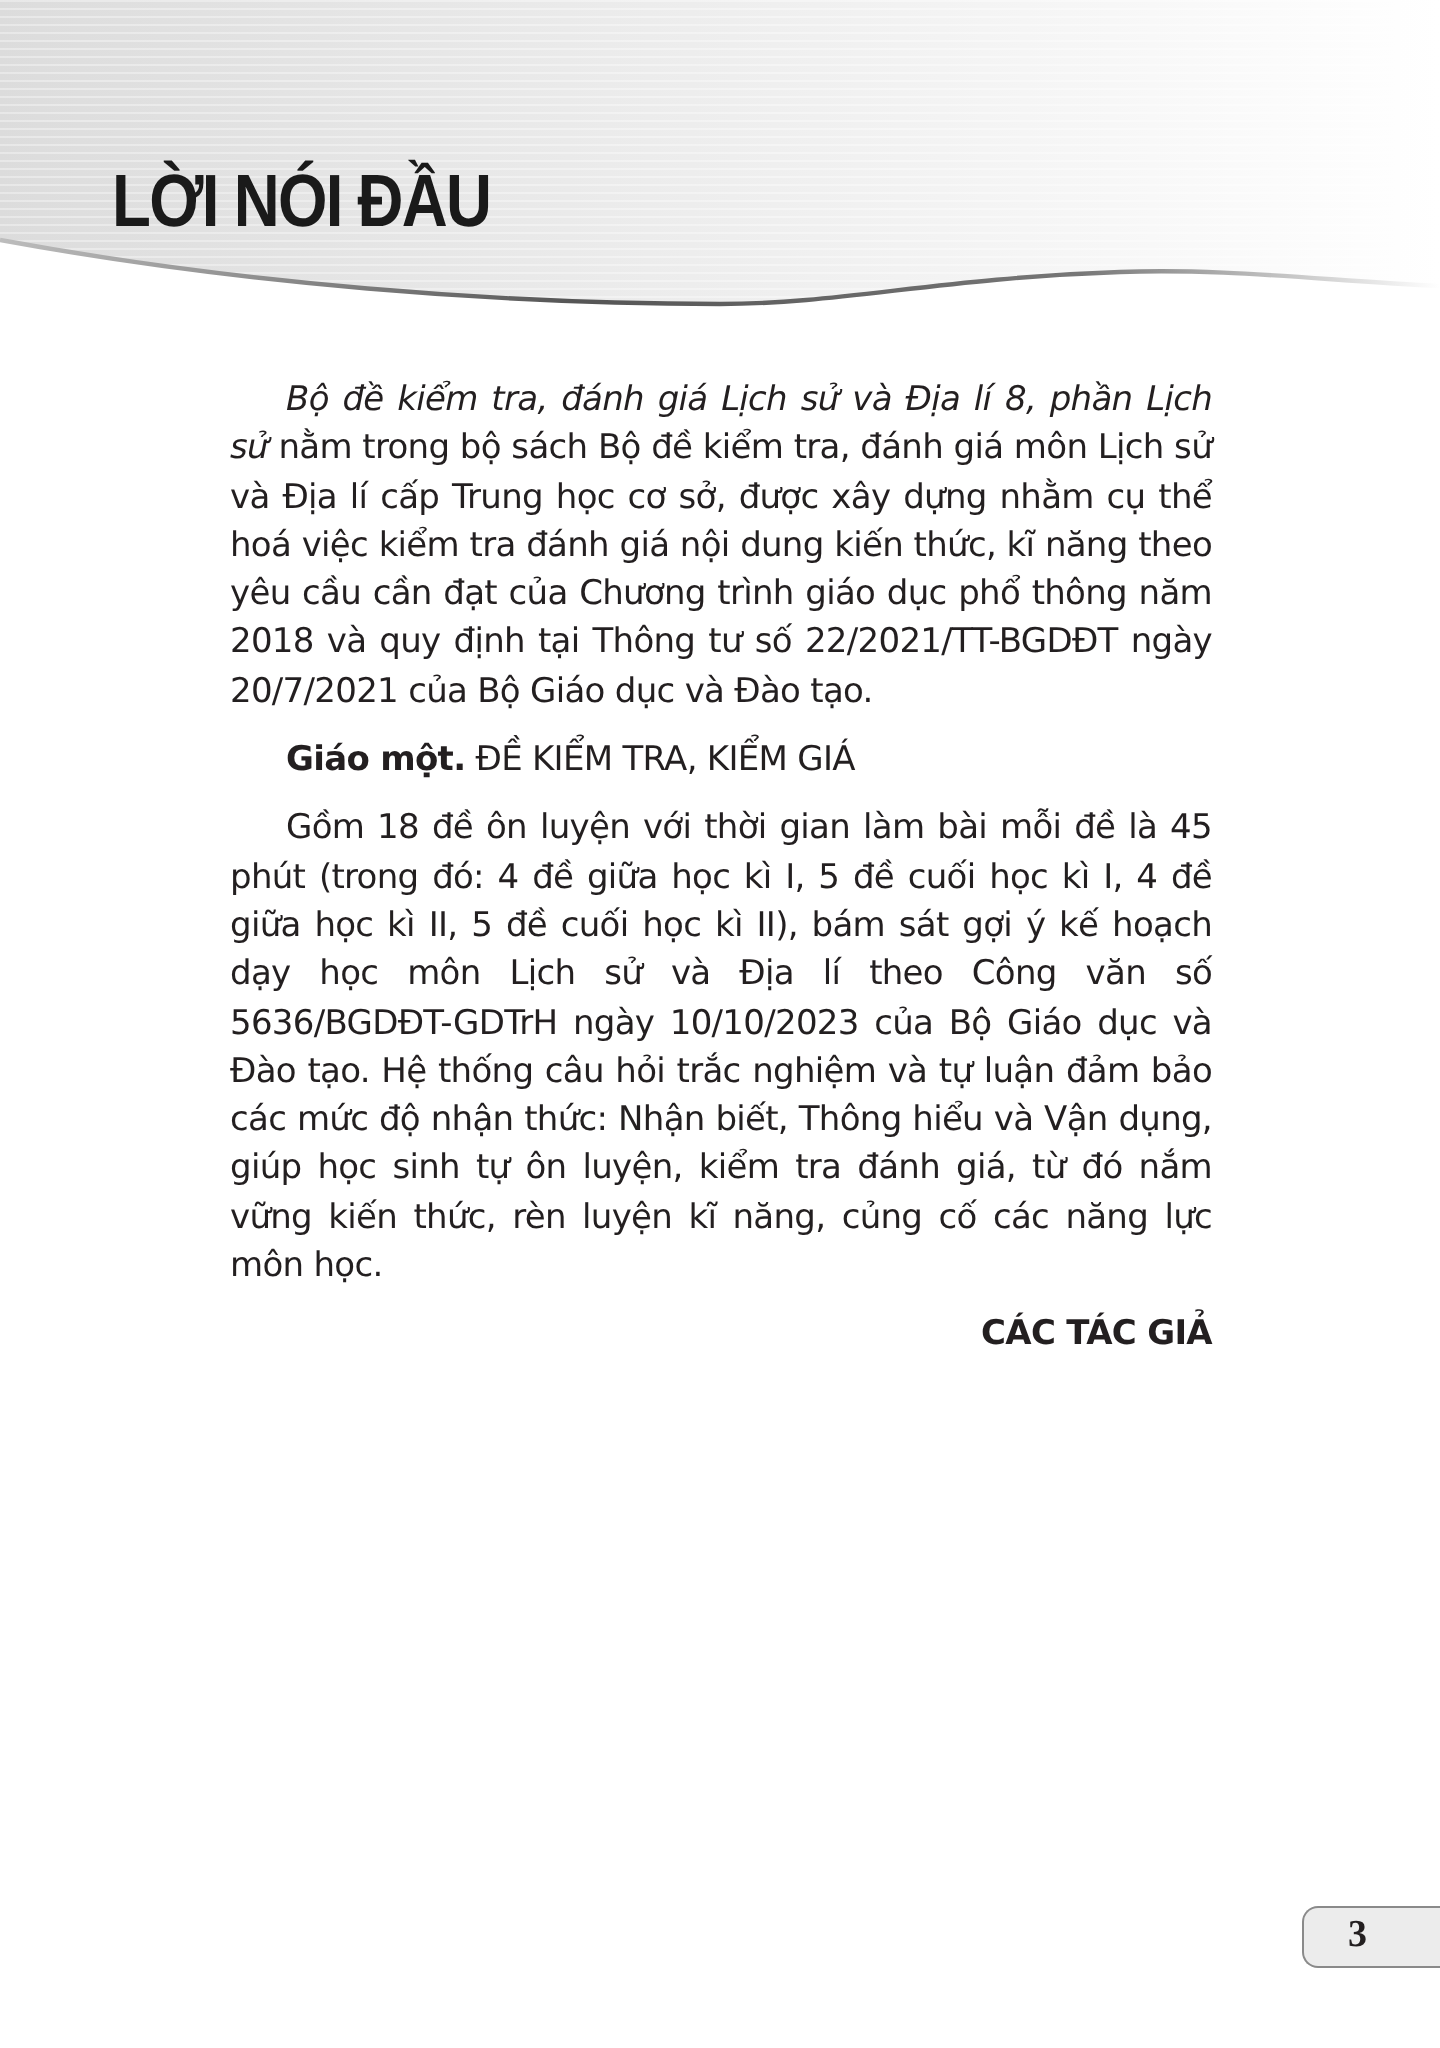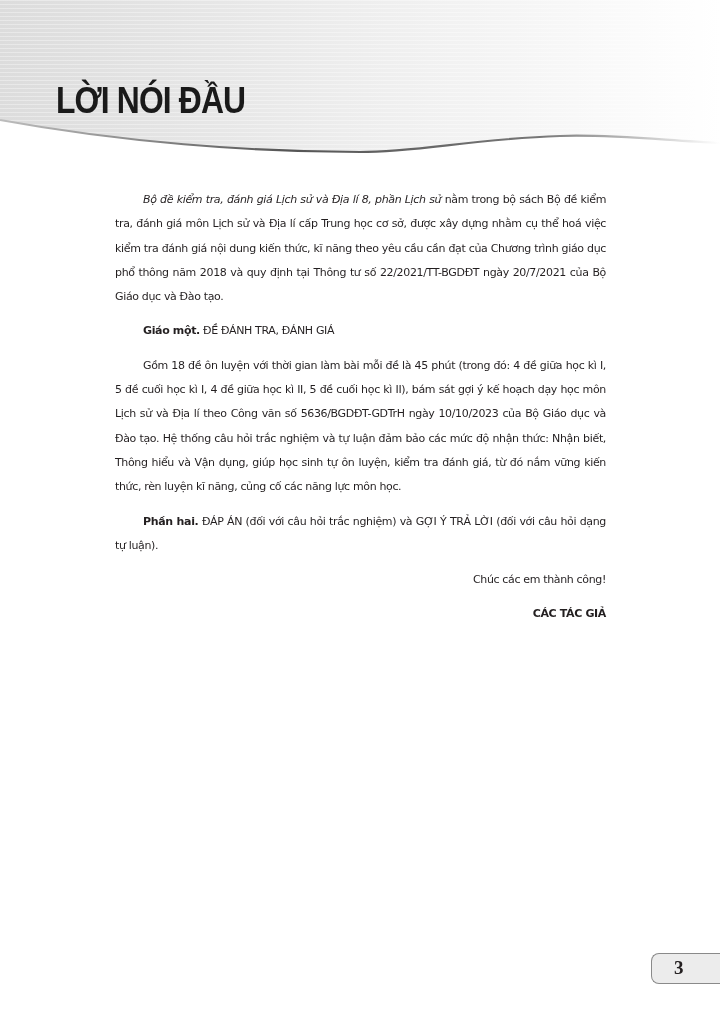--- a/index.html
+++ b/index.html
@@ -5,21 +5,21 @@
   html, body { margin: 0; padding: 0; background: #ffffff; }
   body { width: 720px; height: 1024px; position: relative; overflow: hidden;
          font-family: "DejaVu Sans", sans-serif; color: #231f20; }
   .header { position: absolute; left: 0; top: 0; width: 720px; height: 170px; padding-left: 40px; }
   .header svg { position: absolute; left: 0; top: 0; }
   .title { position: absolute; left: 56px; top: 80px; margin: 0;
            font-family: "Liberation Sans", sans-serif; font-weight: 700;
            font-size: 37px; letter-spacing: -1px; color: #1a1a1a;
            transform: scaleX(0.86); transform-origin: left top; }
   .content { position: absolute; left: 115px; top: 188px; width: 491px;
-             font-family: "DejaVu Sans", sans-serif; font-size: 11px;
+             font-family: "DejaVu Sans", sans-serif; font-size: 17px;
              line-height: 24.3px; letter-spacing: -0.35px; color: #231f20; }
   .content p { margin: 0 0 10px 0; text-indent: 28px; text-align: justify; }
   .content p.right { text-align: right; text-indent: 0; }
   .content p.signature { text-align: right; text-indent: 0; font-weight: 700; }
   .content em { font-style: italic; }
   .content strong { font-weight: 700; }
   .page-tab { position: absolute; left: 651px; top: 953px; width: 80px; height: 31px;
               background: #ececec; border: 1.5px solid #8a8a8a; border-right: none;
               border-radius: 8px 0 0 8px; box-sizing: border-box; }
   .page-num { position: absolute; left: 22px; top: 3px;
@@ -50,22 +50,20 @@
     </defs>
     <path d="M0,0 L720,0 L720,143 C660,140 610,134 560,136 C470,139 420,152 360,152 C250,152 120,142 0,120 Z" fill="url(#hg)"></path>
     <path d="M0,0 L720,0 L720,143 C660,140 610,134 560,136 C470,139 420,152 360,152 C250,152 120,142 0,120 Z" fill="url(#lines)"></path>
     <path d="M0,120 C120,142 250,152 360,152 C420,152 470,139 560,136 C610,134 660,140 720,143" fill="none" stroke="url(#edge)" stroke-width="2.2"></path>
   </svg>
   <h1 class="title">LỜI NÓI ĐẦU</h1>
 </div>
 
 <div class="content">
   <p><em>Bộ đề kiểm tra, đánh giá Lịch sử và Địa lí 8, phần Lịch sử</em><span> nằm trong bộ sách Bộ đề kiểm tra, đánh giá môn Lịch sử và Địa lí cấp Trung học cơ sở, được xây dựng nhằm cụ thể hoá việc kiểm tra đánh giá nội dung kiến thức, kĩ năng theo yêu cầu cần đạt của Chương trình giáo dục phổ thông năm 2018 và quy định tại Thông tư số 22/2021/TT-BGDĐT ngày 20/7/2021 của Bộ Giáo dục và Đào tạo.</span></p>
-  <p><strong>Giáo một.</strong><span> ĐỀ ĐÁNH TRA, ĐÁNH GIÁ</span></p>
+  <p><strong>Giáo một.</strong><span> ĐỀ KIỂM TRA, KIỂM GIÁ</span></p>
   <p>Gồm 18 đề ôn luyện với thời gian làm bài mỗi đề là 45 phút (trong đó: 4 đề giữa học kì I, 5 đề cuối học kì I, 4 đề giữa học kì II, 5 đề cuối học kì II), bám sát gợi ý kế hoạch dạy học môn Lịch sử và Địa lí theo Công văn số 5636/BGDĐT-GDTrH ngày 10/10/2023 của Bộ Giáo dục và Đào tạo. Hệ thống câu hỏi trắc nghiệm và tự luận đảm bảo các mức độ nhận thức: Nhận biết, Thông hiểu và Vận dụng, giúp học sinh tự ôn luyện, kiểm tra đánh giá, từ đó nắm vững kiến thức, rèn luyện kĩ năng, củng cố các năng lực môn học.</p>
-  <p><strong>Phần hai.</strong><span> ĐÁP ÁN (đối với câu hỏi trắc nghiệm) và GỢI Ý TRẢ LỜI (đối với câu hỏi dạng tự luận).</span></p>
-  <p class="right">Chúc các em thành công!</p>
   <p class="signature">CÁC TÁC GIẢ</p>
 </div>
 
 <div class="page-tab">
   <span class="page-num">3</span>
 </div>
 
 </body></html>

